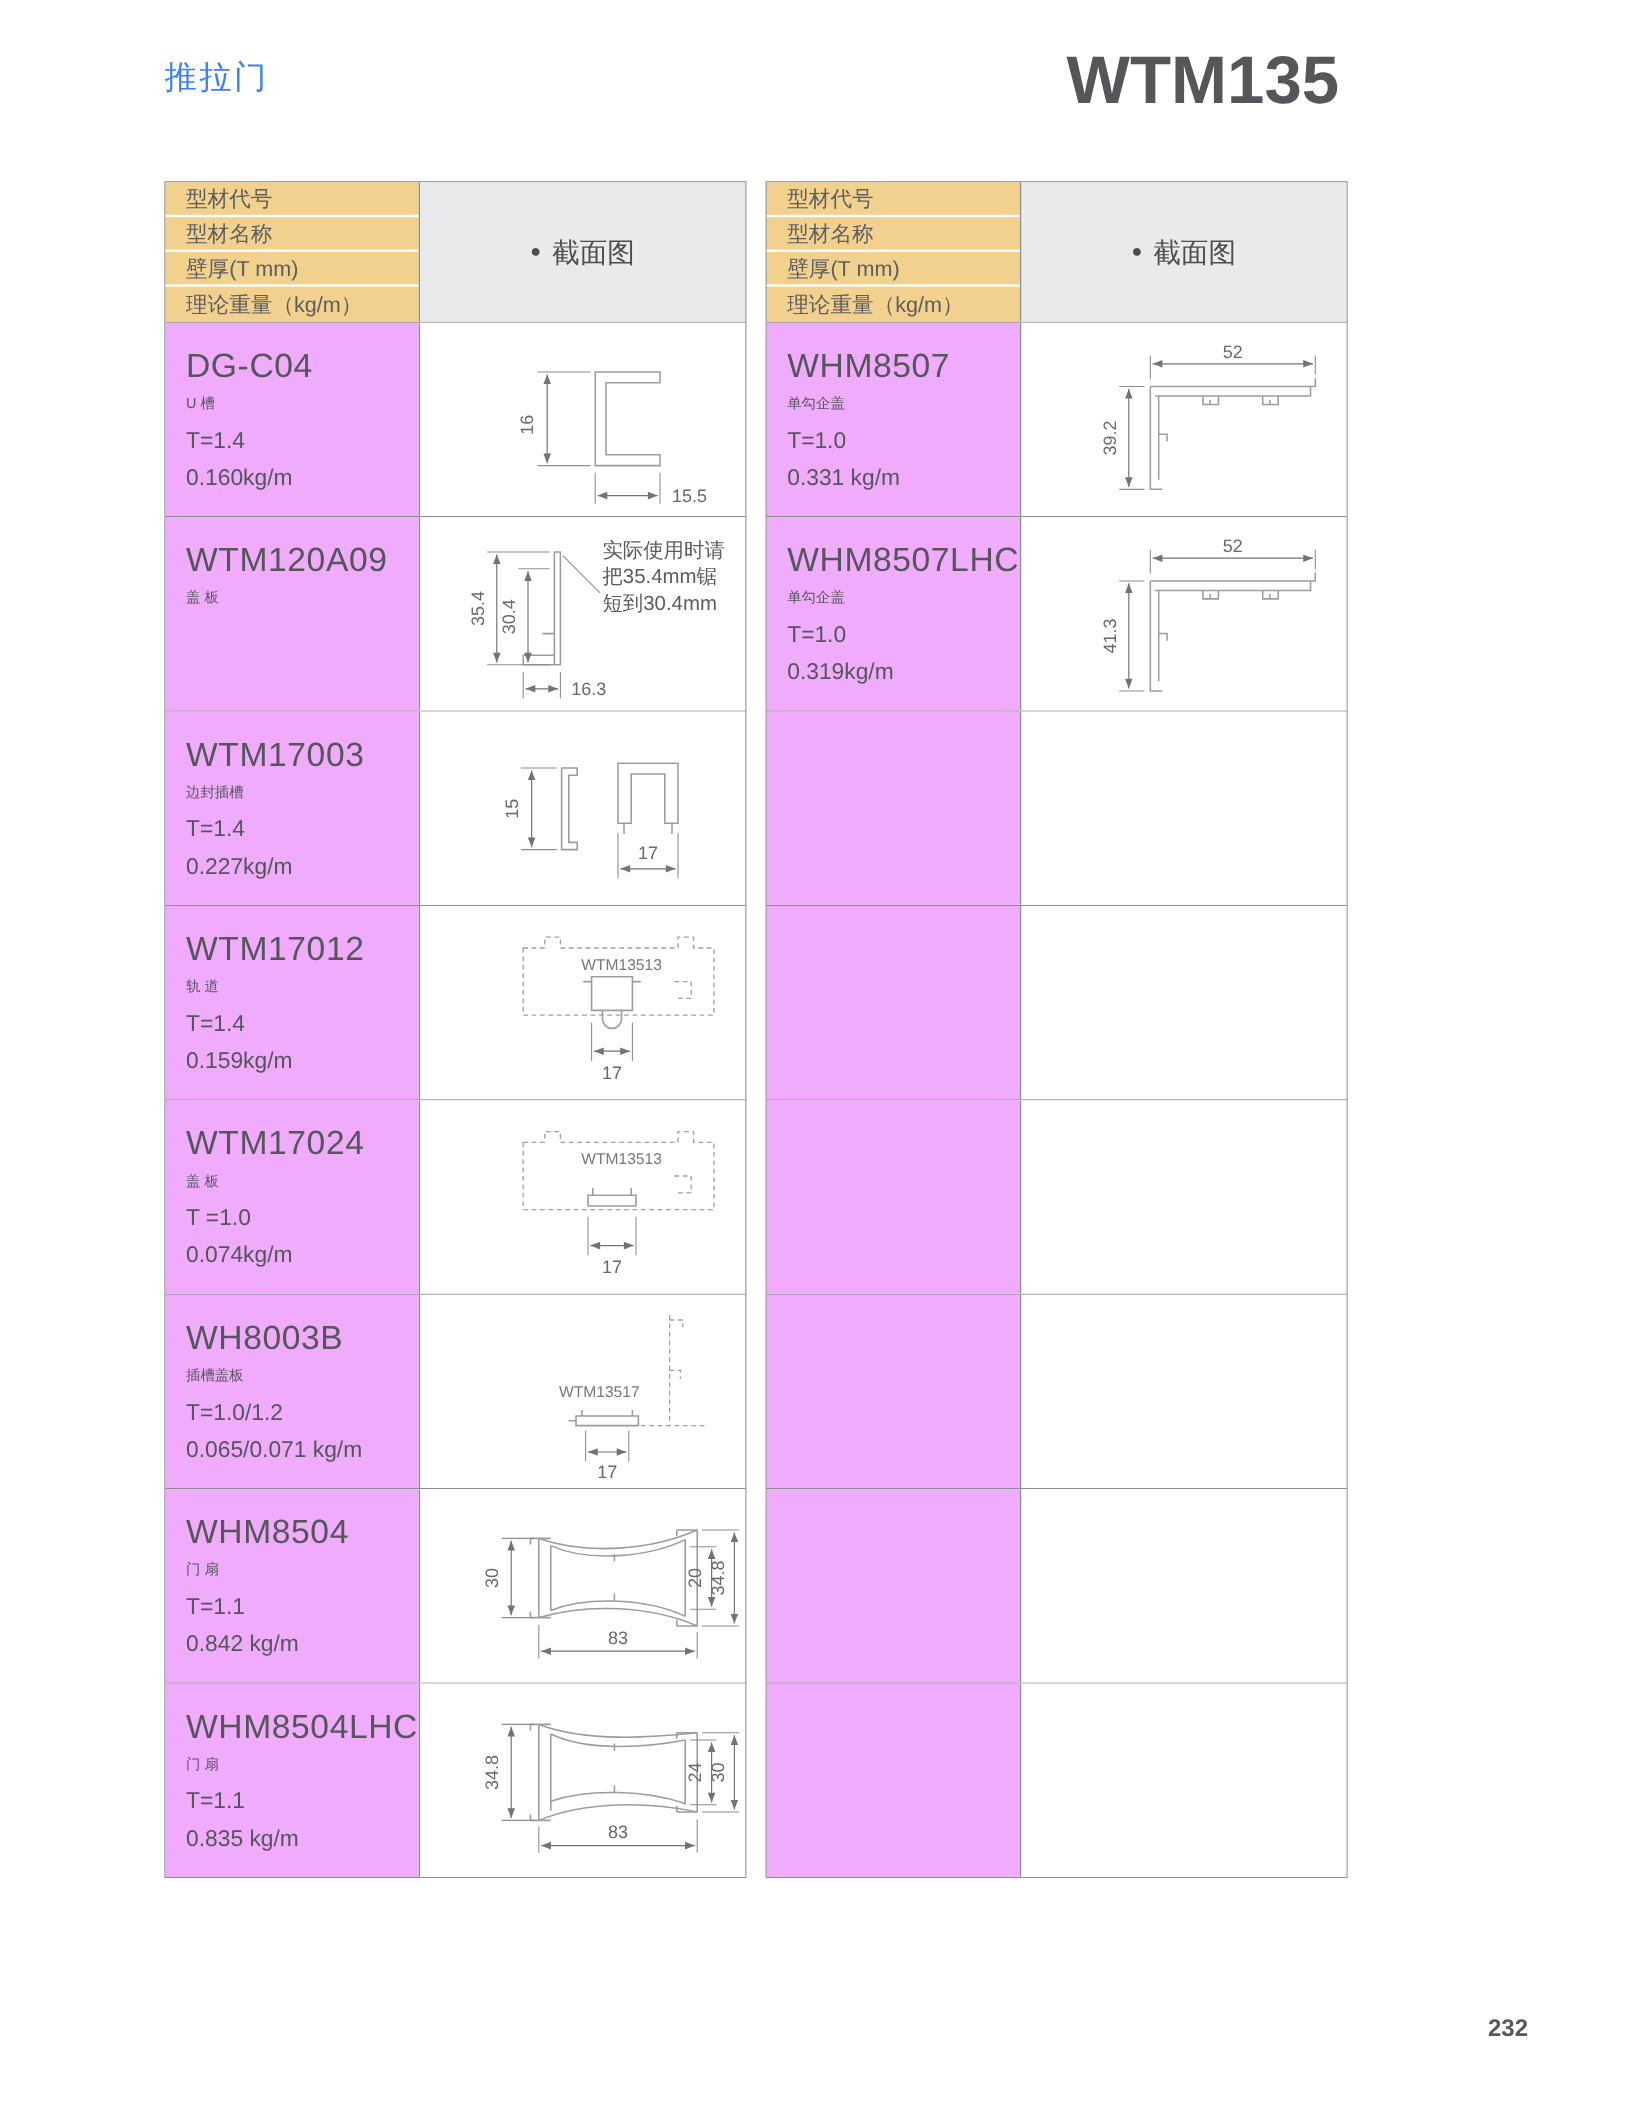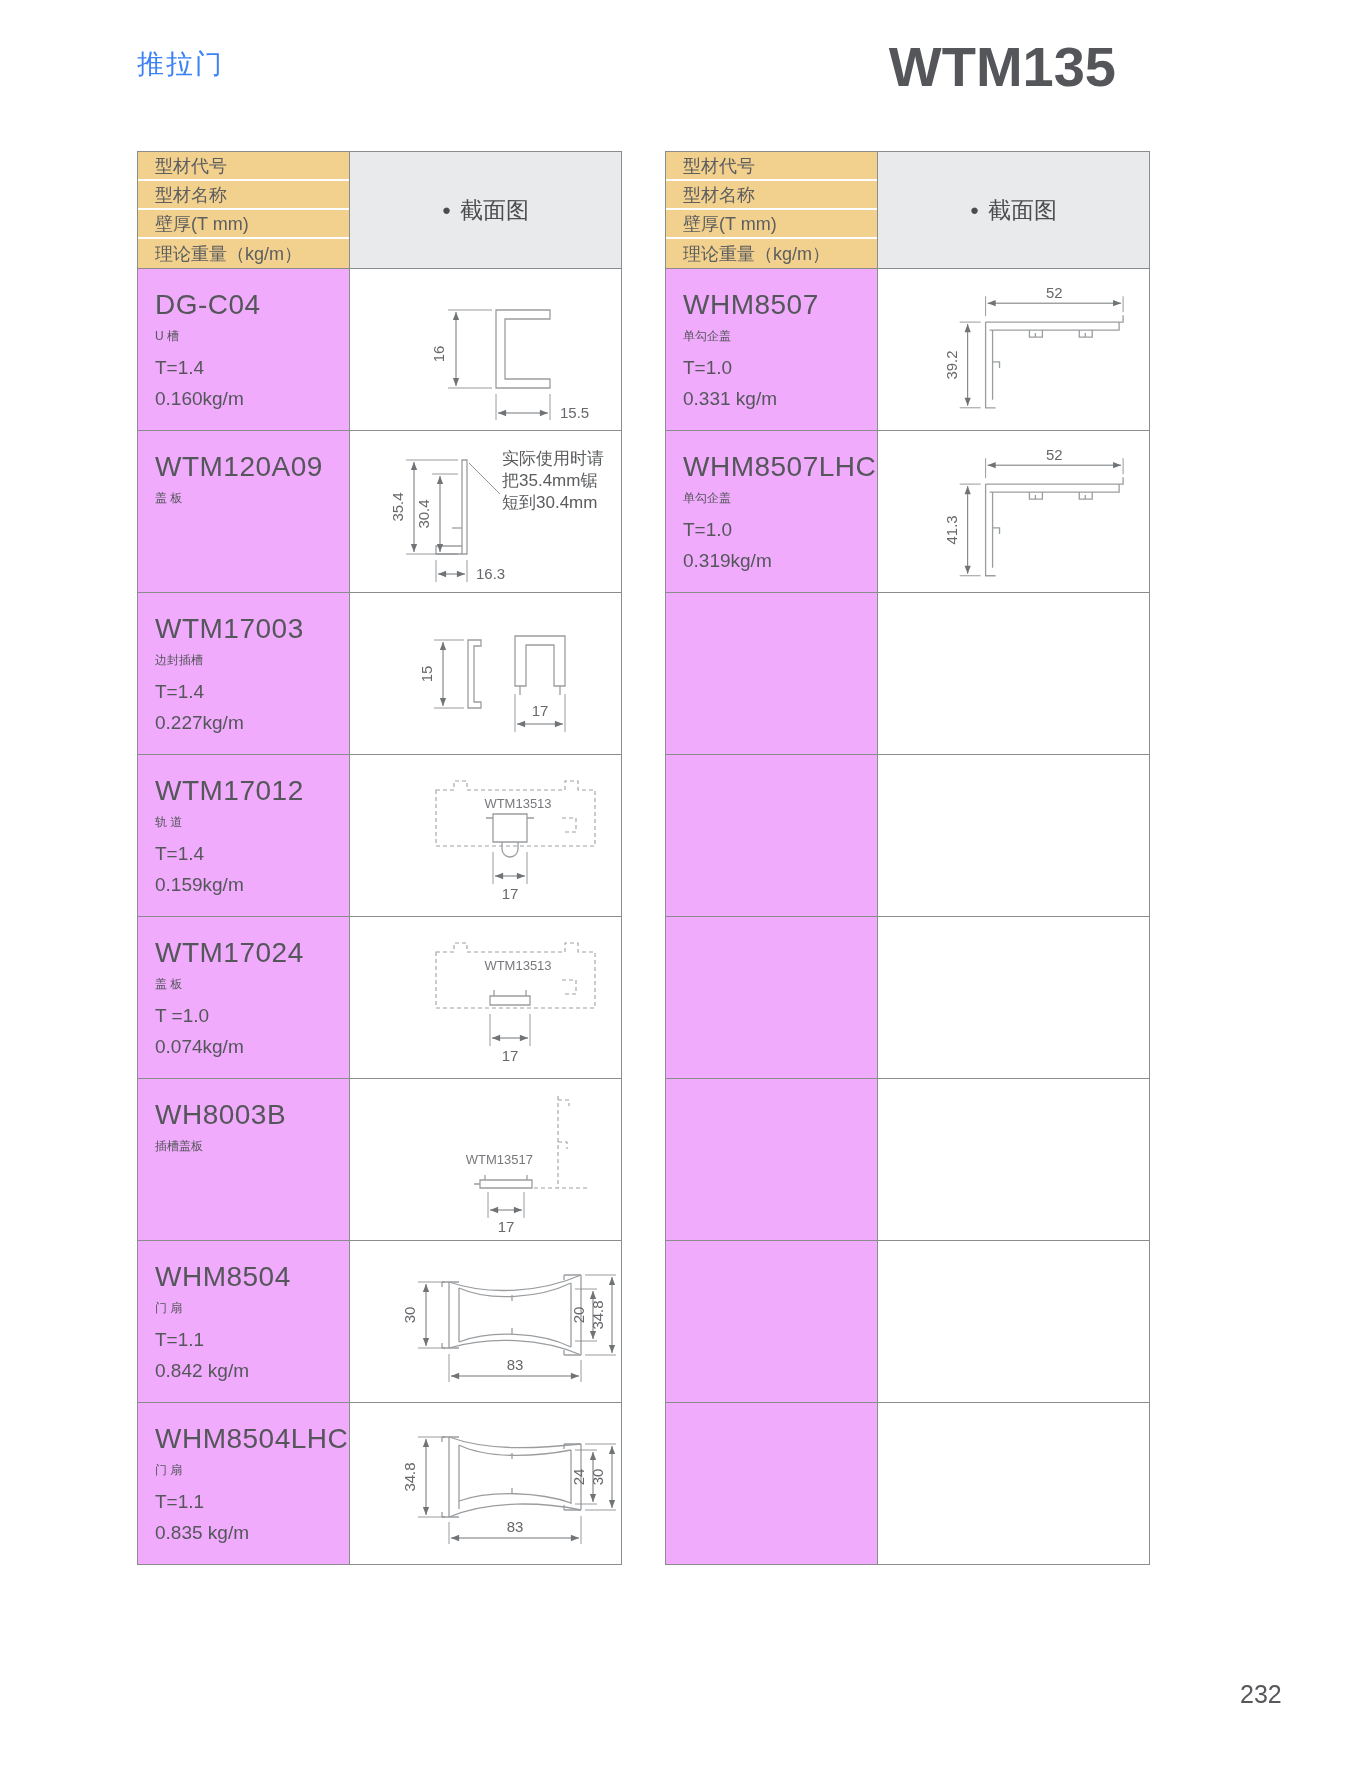--- a/index.html
+++ b/index.html
@@ -3,23 +3,23 @@
 <meta charset="utf-8">
 <style>
   html,body{margin:0;padding:0;}
   body{
     width:1358px;height:1772px;position:relative;background:#ffffff;
     font-family:"Liberation Sans","DejaVu Sans",sans-serif;color:#58595b;
     overflow:hidden;
   }
   .cat-title{position:absolute;left:137px;top:46px;font-size:27px;color:#3b82f6;letter-spacing:2px;}
   .model{position:absolute;right:242px;top:34px;font-size:56px;font-weight:bold;color:#55565a;letter-spacing:0px;}
-  .pageno{position:absolute;left:1240px;top:1680px;font-size:25px;font-weight:normal;color:#57585b;}
-
-  .tables{position:absolute;left:137px;top:151px;display:flex;gap:43px;}
+  .pageno{position:absolute;left:1240px;top:1680px;font-size:20px;font-weight:bold;color:#57585b;}
+
+  .tables{position:absolute;left:137px;top:151px;display:flex;gap:16px;}
   .ptable{width:483px;border:1px solid #8a8c8e;background:#fff;}
   .hdr{display:grid;grid-template-columns:211px 1fr;}
   .hdr-left{display:flex;flex-direction:column;}
   .hdr-cell{height:29px;box-sizing:border-box;background:#f2d08d;border-bottom:2px solid #ffffff;
     display:flex;align-items:center;padding-left:17px;font-size:18px;color:#5c5e60;}
   .hdr-cell:last-child{border-bottom:none;}
   .hdr-right{background:#e9eaec;border-left:1px solid #8a8c8e;display:flex;align-items:center;
     justify-content:center;font-size:23px;color:#4b4d4f;}
   .hdr-right .bullet{font-size:15px;margin-right:9px;transform:translateY(-1px);}
 
@@ -197,20 +197,24 @@
           <line class="dim" x1="142" y1="120" x2="178" y2="120" marker-start="url(#ar)" marker-end="url(#ar)"></line>
           <text class="dt" x="160" y="143" text-anchor="middle">17</text>
         </svg>
       </div>
     </div>
 
     <div class="row">
       <div class="info bg-tan">
         <div class="code">WH8003B</div>
         <div class="pname">插槽盖板</div>
+        <div class="spec">
+          <div>T=1.0/1.2</div>
+          <div>0.065/0.071 kg/m</div>
+        </div>
       </div>
       <div class="diag">
         <svg width="271" height="160" viewBox="0 0 271 160">
           <path class="prof2" d="M208,16 v92"></path>
           <path class="prof2" d="M208,20 h11 v6"></path>
           <path class="prof2" d="M208,62 h9 v7"></path>
           <path class="prof2" d="M184,108 h54"></path>
           <text class="ref" x="183" y="84" text-anchor="end">WTM13517</text>
           <path class="prof" d="M130,100 h52 v8 h-52 z"></path>
           <path class="prof" d="M135,100 v-5 M177,100 v-5 M130,104 h-6"></path>

